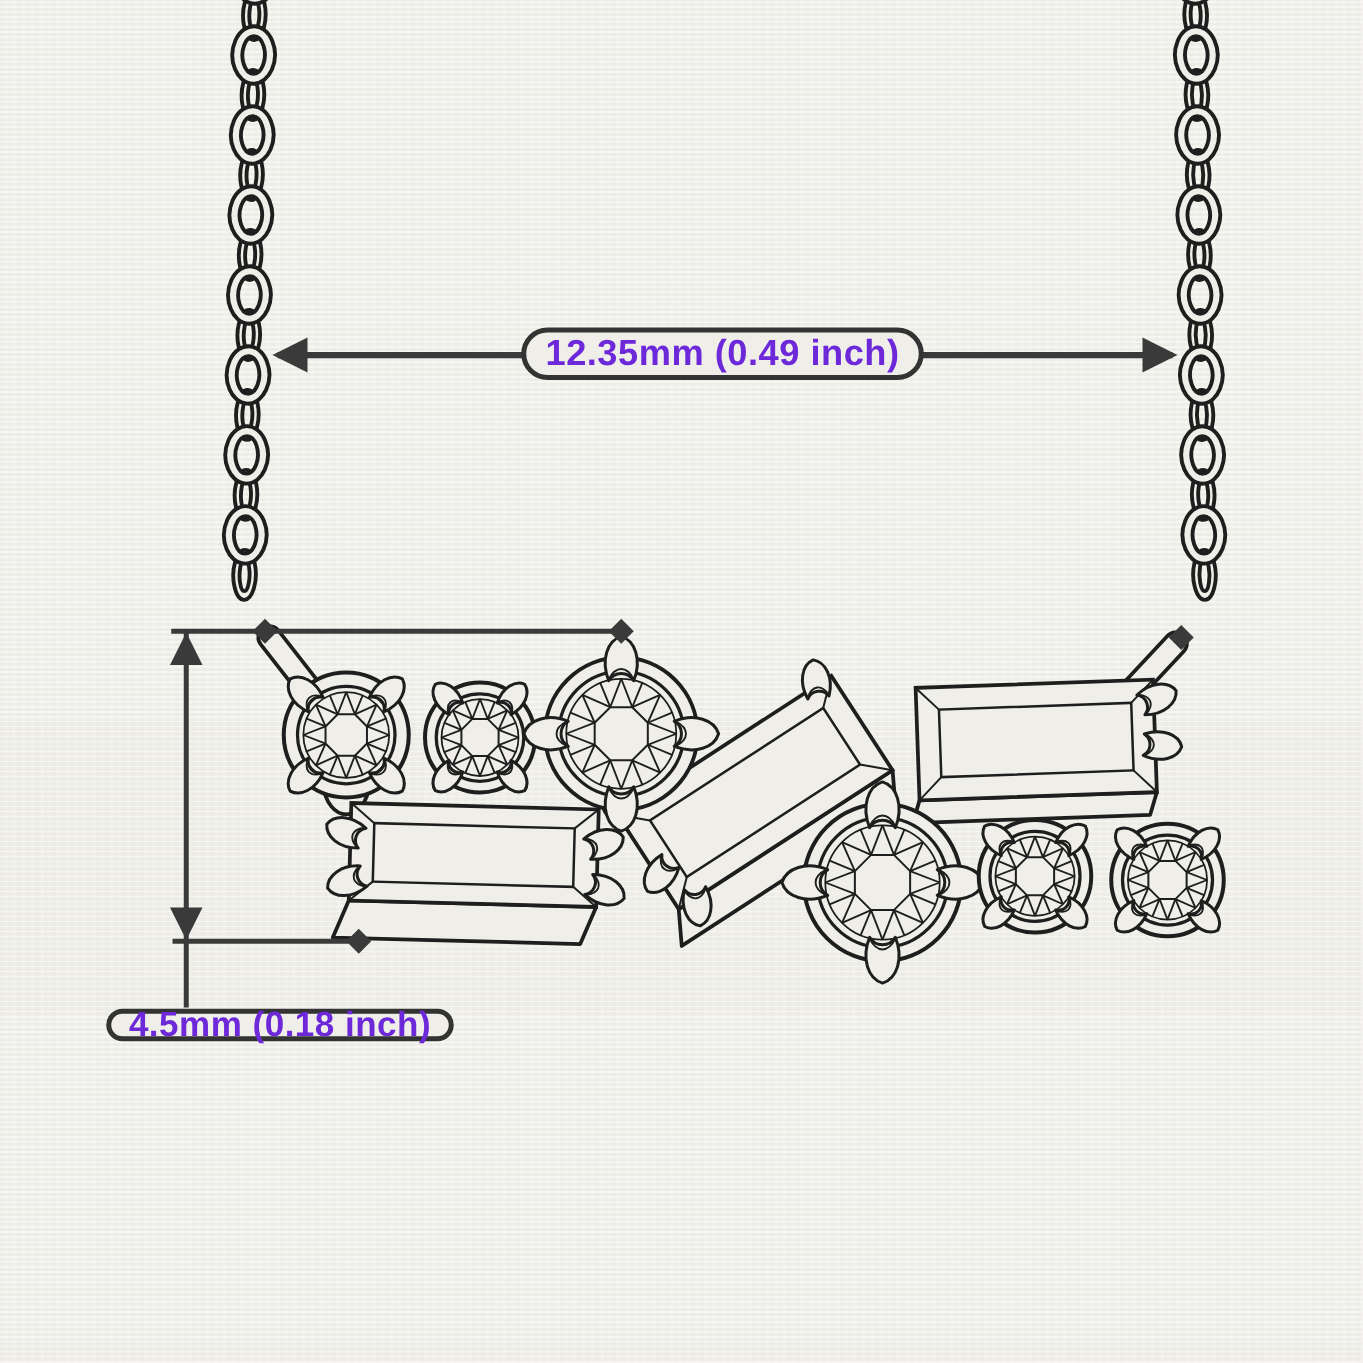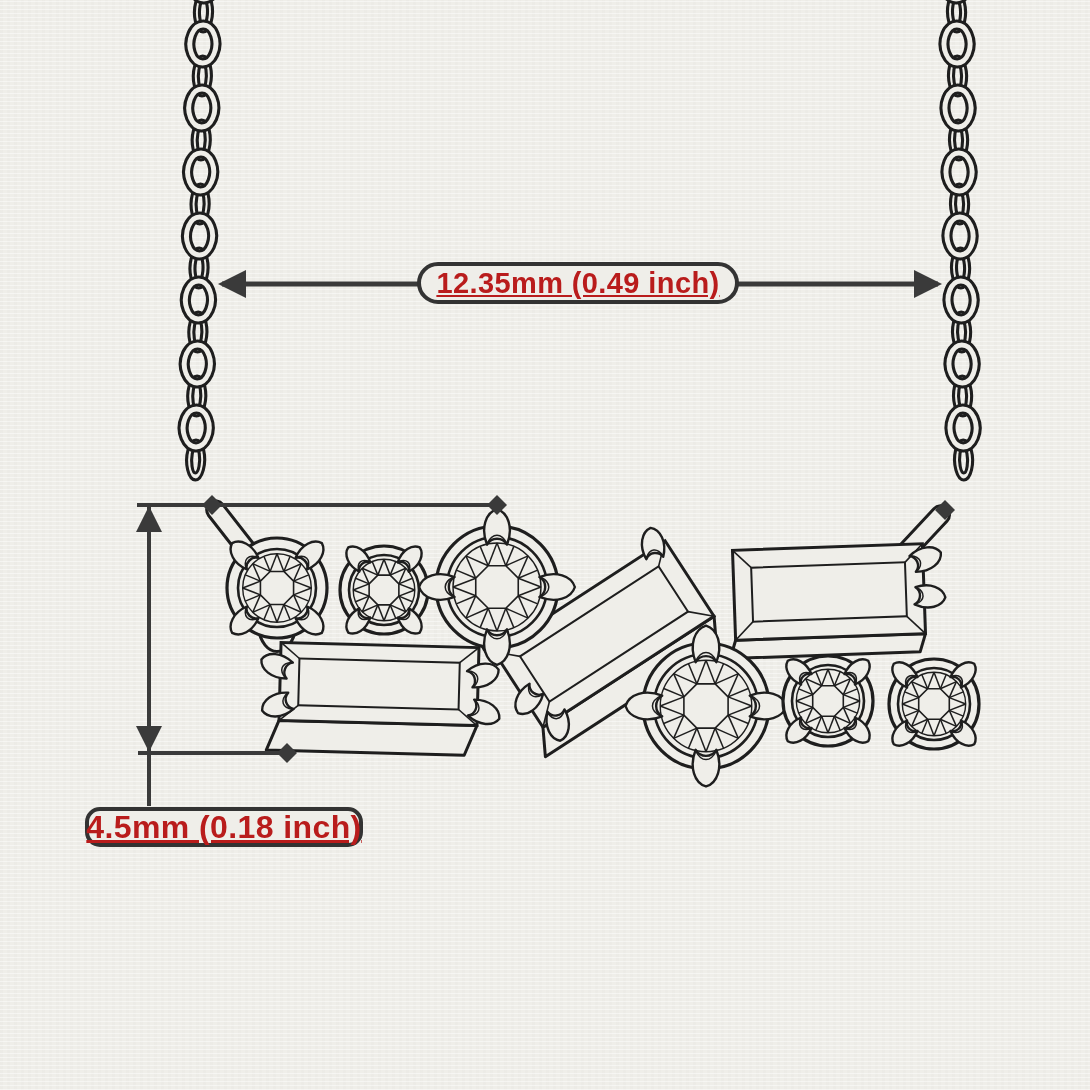--- a/index.html
+++ b/index.html
@@ -12,34 +12,33 @@
       repeating-linear-gradient(0deg, rgba(255,255,255,0.45) 0 1px, rgba(0,0,0,0) 1px 4px),
       repeating-linear-gradient(90deg, rgba(0,0,0,0.013) 0 3px, rgba(0,0,0,0) 3px 7px);
     font-family:"Liberation Sans", sans-serif;
   }
   svg{position:absolute;inset:0;}
   .dim-label{
     position:absolute;
     display:flex;align-items:center;justify-content:center;
     background:#efeee9;
     border:4px solid #333333;
-    color:#b91c1c;
+    color:#6d28d9;
     font-weight:600;
     letter-spacing:0.4px;
     box-sizing:border-box;
     white-space:nowrap;
-    text-decoration:underline;
   }
   #width-label{
     left:417px;top:262px;width:322px;height:42px;
     border-radius:21px;font-size:29px;
   }
   #height-label{
-    left:85px;top:807px;width:278px;height:40px;
-    border-radius:15px;font-size:32px;
+    left:85px;top:807px;width:278px;height:26px;
+    border-radius:15px;font-size:28px;
   }
 </style>
 </head>
 <body>
 
 <div class="canvas">
   <svg id="art" viewBox="0 0 1090 1090" width="1090" height="1090">
       <g transform="translate(204,-20) rotate(1)">
         <path d="M0,12 a9,20 0 1 0 0.06,0 Z M0,19 a4,13 0 1 0 0.06,0 Z" fill-rule="evenodd" fill="#efeee9" stroke="#1e1e1e" stroke-width="3.1" stroke-linejoin="round"></path>
         <path d="M0,-23 a17,23 0 1 0 0.06,0 Z M0,-15 a9,15 0 1 0 0.06,0 Z" fill-rule="evenodd" fill="#efeee9" stroke="#1e1e1e" stroke-width="3.1" stroke-linejoin="round"></path>

